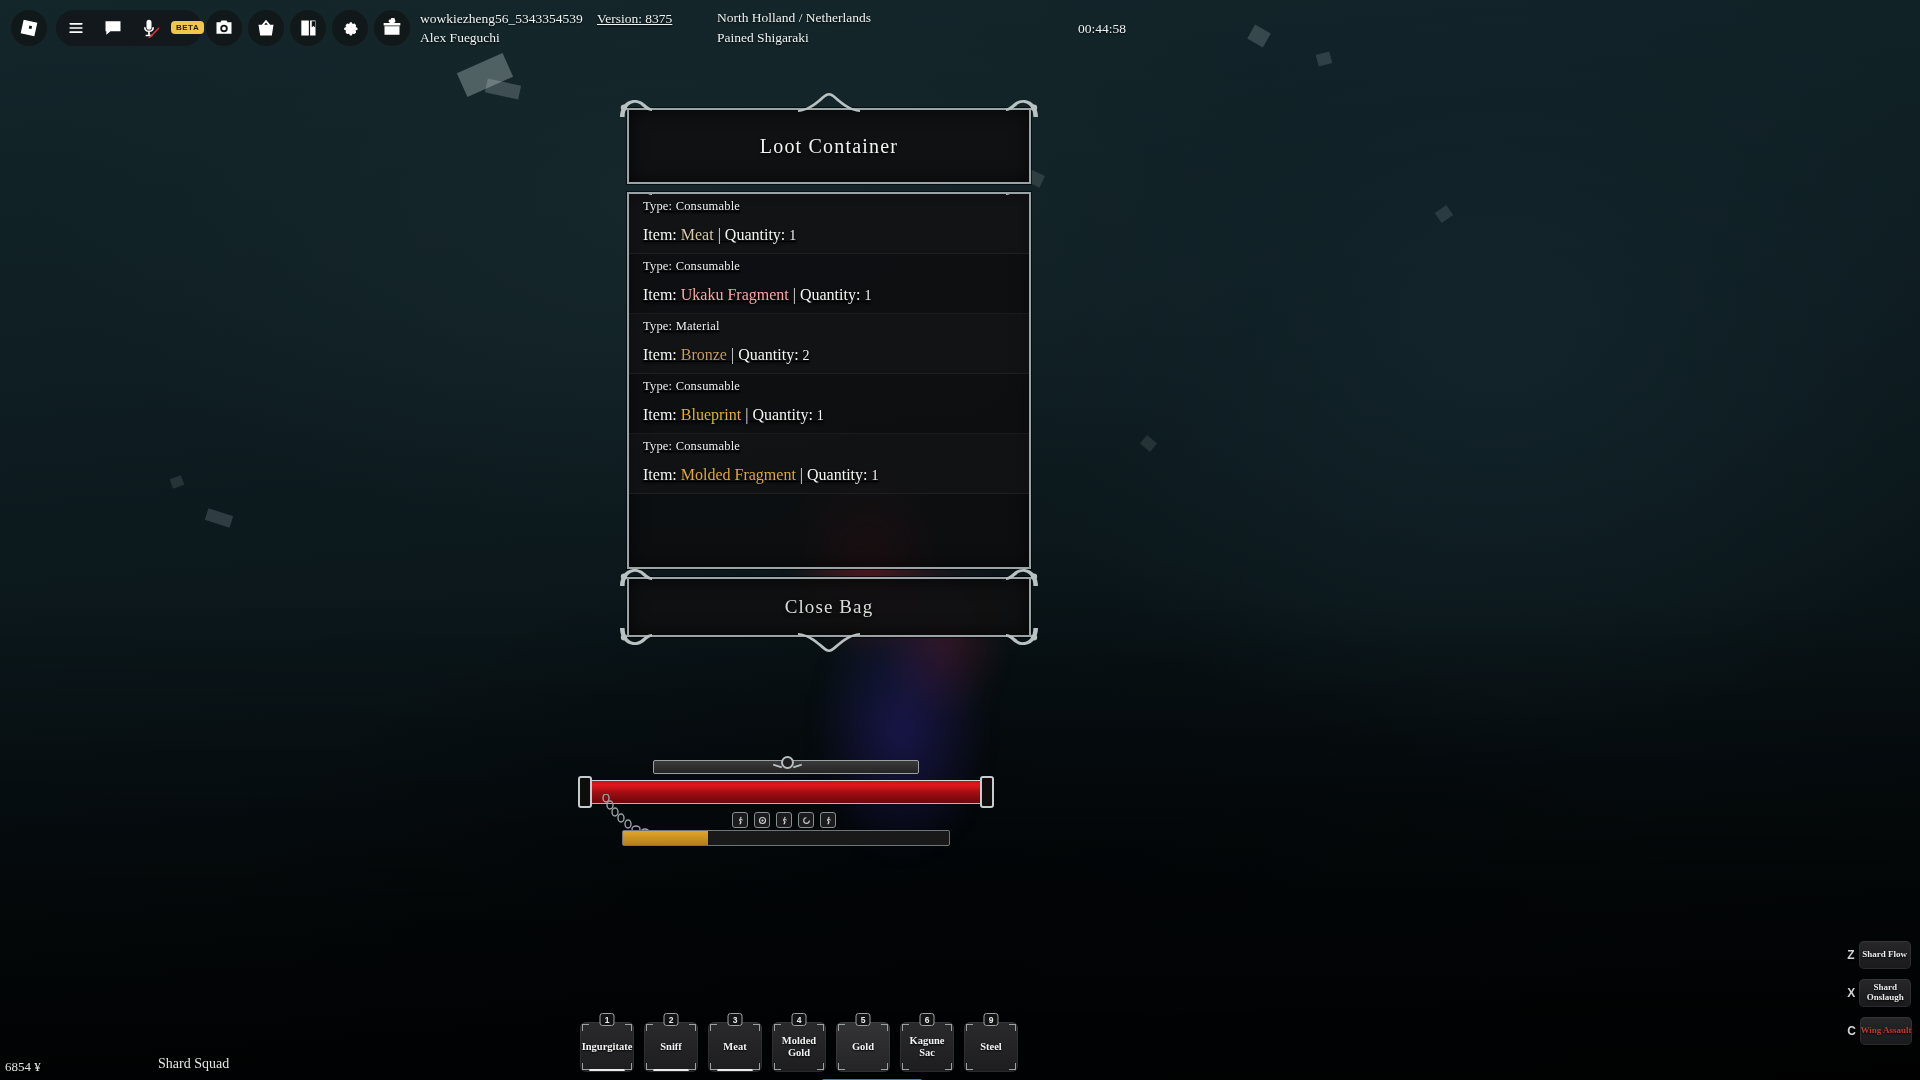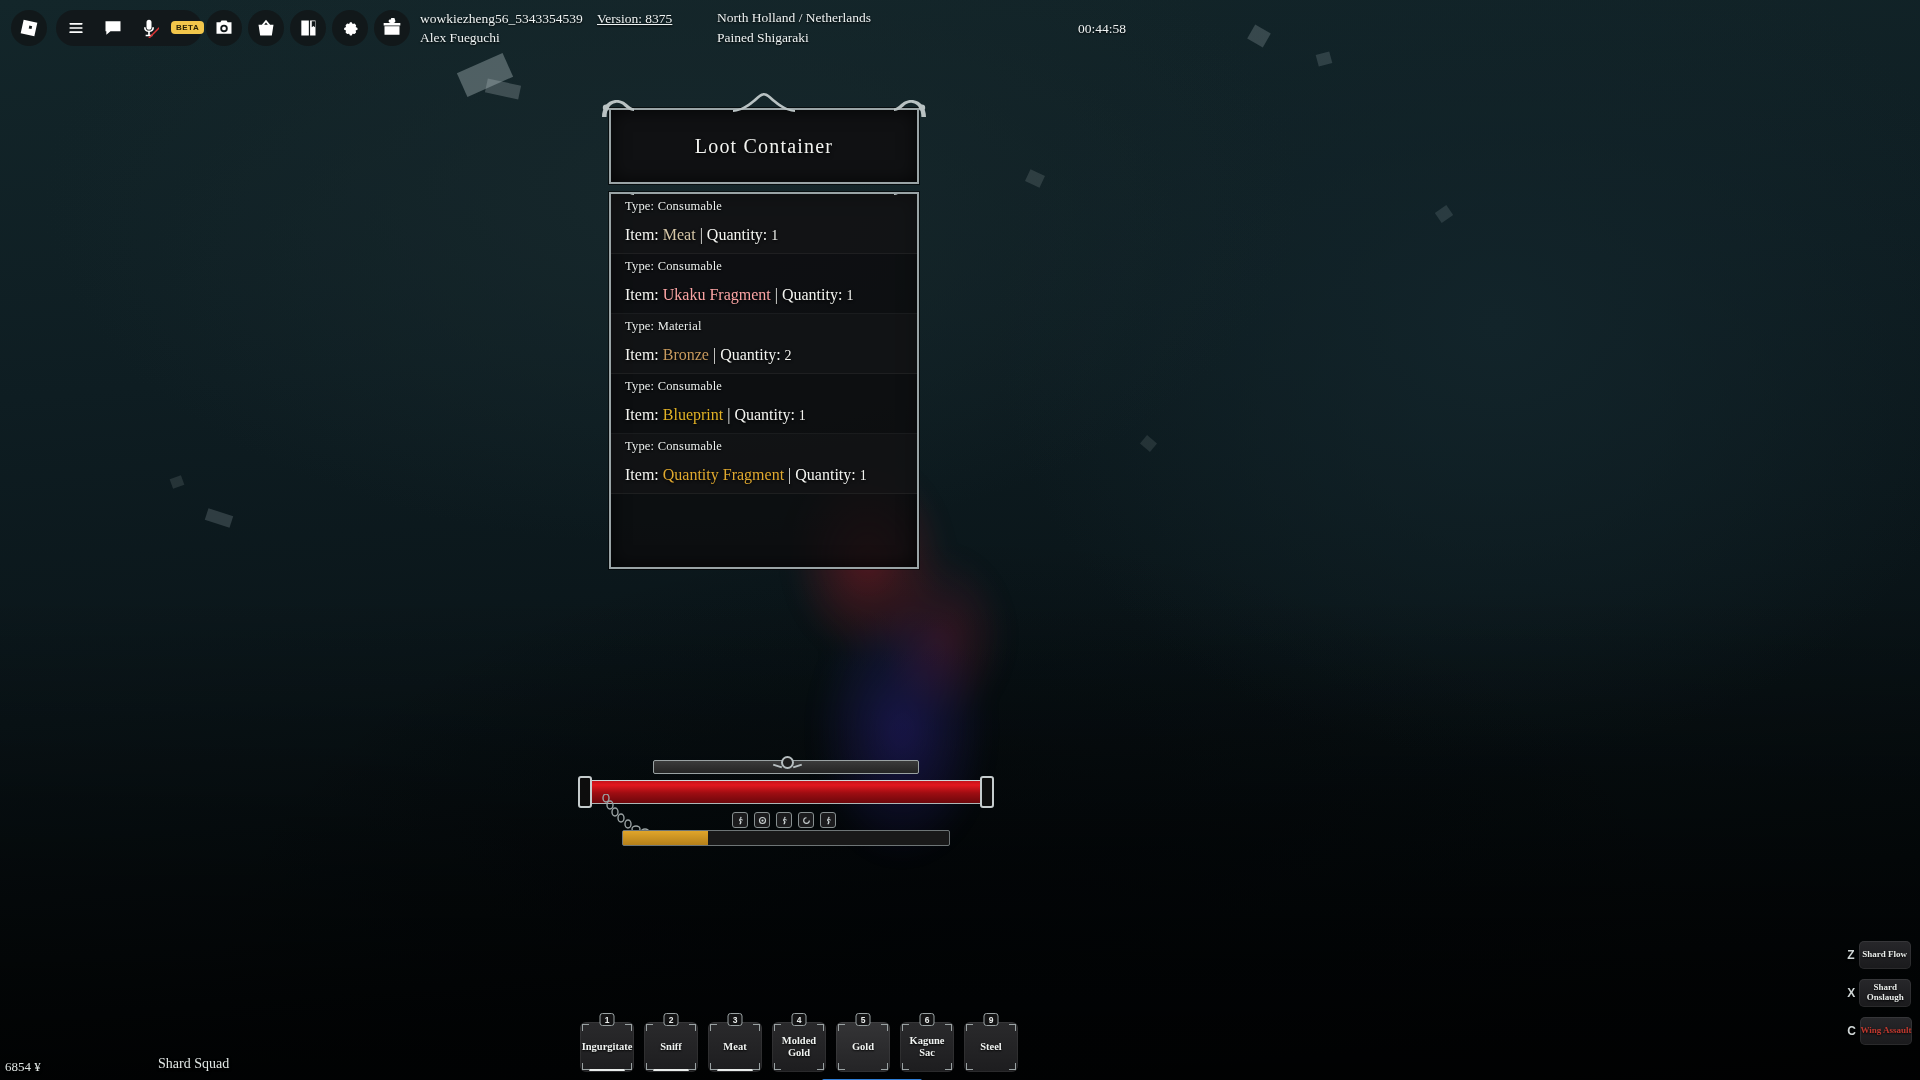--- a/index.html
+++ b/index.html
@@ -57,21 +57,21 @@
     font-family:"Liberation Sans",sans-serif;
   }
   .toptext{
     position:absolute; color:#eef3f3; font-size:13.5px;
     text-shadow:0 1px 2px rgba(0,0,0,.9);
     white-space:nowrap; font-family:"Liberation Serif",serif;
   }
 
   
   #dialog{
-    position:absolute; left:609px; top:108px; width:310px; height:540px;
+    position:absolute; left:627px; top:108px; width:404px; height:540px;
     z-index:30;
   }
   .frame{
     position:relative;
     border:2px solid #9aa4a6;
     background:rgba(16,16,17,.93);
     box-shadow:0 0 0 1px rgba(0,0,0,.6), inset 0 0 18px rgba(0,0,0,.75);
   }
   .corner{ position:absolute; width:34px; height:22px; pointer-events:none; }
   .corner svg{ width:100%; height:100%; }
@@ -88,20 +88,21 @@
 
   #titlebox{ height:76px; display:flex; align-items:center; justify-content:center; }
   #titlebox .t{
     color:#f2f3f0; font-size:20px; letter-spacing:1.2px;
     text-shadow:0 2px 4px rgba(0,0,0,.9);
   }
 
   #listbox{
     margin-top:8px; height:377px; overflow:hidden; position:relative;
     background:rgba(13,13,14,.80);
+    text-decoration:underline;
   }
   #list{ padding:0; }
   .row{
     padding:5px 14px 9px 14px;
     border-bottom:1px solid rgba(255,255,255,.055);
     background:rgba(22,22,24,.55);
   }
   .row:nth-child(even){ background:rgba(14,14,16,.42); }
   .row .type{
     color:#ecf0ee; font-size:12.5px; letter-spacing:.2px;
@@ -352,35 +353,63 @@
         <div class="row">
           <div class="type"><span>Type:</span> <span>Material</span></div>
           <div class="item"><span>Item:</span> <span class="nm" style="color:#c79a5e">Bronze</span> <span class="sep">|</span> <span>Quantity:</span> <span class="qv">2</span></div>
         </div>
         <div class="row">
           <div class="type"><span>Type:</span> <span>Consumable</span></div>
           <div class="item"><span>Item:</span> <span class="nm" style="color:#e2b226">Blueprint</span> <span class="sep">|</span> <span>Quantity:</span> <span class="qv">1</span></div>
         </div>
         <div class="row">
           <div class="type"><span>Type:</span> <span>Consumable</span></div>
-          <div class="item"><span>Item:</span> <span class="nm" style="color:#e0a92f">Quantity Fragment</span> <span class="sep">|</span> <span>Quantity:</span> <span class="qv">1</span></div>
+          <div class="item"><span>Item:</span> <span class="nm" style="color:#e0a92f">Molded Fragment</span> <span class="sep">|</span> <span>Quantity:</span> <span class="qv">1</span></div>
         </div>
       </div>
     <span class="corner c-tl">
       <svg viewBox="0 0 34 22">
           <path d="M2 20 C2 11 7 4 15 3 C21 2.4 25 5 28 8 C30 10 32 11 34 11.5 L34 14 C30 13.6 27 11.6 24.6 9.4 C22 7 19 5.4 15.6 6 C10 7 6.6 12 6.6 20z M6 7.5a3.2 3.2 0 1 1 0 6.4 3.2 3.2 0 0 1 0-6.4zm0 1.8a1.4 1.4 0 1 0 0 2.8 1.4 1.4 0 0 0 0-2.8z" fill="#b9c2c3"></path>
         </svg>
     </span>
     <span class="corner c-tr">
       <svg viewBox="0 0 34 22">
           <path d="M2 20 C2 11 7 4 15 3 C21 2.4 25 5 28 8 C30 10 32 11 34 11.5 L34 14 C30 13.6 27 11.6 24.6 9.4 C22 7 19 5.4 15.6 6 C10 7 6.6 12 6.6 20z M6 7.5a3.2 3.2 0 1 1 0 6.4 3.2 3.2 0 0 1 0-6.4zm0 1.8a1.4 1.4 0 1 0 0 2.8 1.4 1.4 0 0 0 0-2.8z" fill="#b9c2c3"></path>
         </svg>
     </span>
   </div>
 
+  <div class="frame" id="footer">
+    <span class="t">Close Bag</span>
+    <span class="corner c-tl">
+      <svg viewBox="0 0 34 22">
+          <path d="M2 20 C2 11 7 4 15 3 C21 2.4 25 5 28 8 C30 10 32 11 34 11.5 L34 14 C30 13.6 27 11.6 24.6 9.4 C22 7 19 5.4 15.6 6 C10 7 6.6 12 6.6 20z M6 7.5a3.2 3.2 0 1 1 0 6.4 3.2 3.2 0 0 1 0-6.4zm0 1.8a1.4 1.4 0 1 0 0 2.8 1.4 1.4 0 0 0 0-2.8z" fill="#b9c2c3"></path>
+        </svg>
+    </span>
+    <span class="corner c-tr">
+      <svg viewBox="0 0 34 22">
+          <path d="M2 20 C2 11 7 4 15 3 C21 2.4 25 5 28 8 C30 10 32 11 34 11.5 L34 14 C30 13.6 27 11.6 24.6 9.4 C22 7 19 5.4 15.6 6 C10 7 6.6 12 6.6 20z M6 7.5a3.2 3.2 0 1 1 0 6.4 3.2 3.2 0 0 1 0-6.4zm0 1.8a1.4 1.4 0 1 0 0 2.8 1.4 1.4 0 0 0 0-2.8z" fill="#b9c2c3"></path>
+        </svg>
+    </span>
+    <span class="corner c-bl">
+      <svg viewBox="0 0 34 22">
+          <path d="M2 20 C2 11 7 4 15 3 C21 2.4 25 5 28 8 C30 10 32 11 34 11.5 L34 14 C30 13.6 27 11.6 24.6 9.4 C22 7 19 5.4 15.6 6 C10 7 6.6 12 6.6 20z M6 7.5a3.2 3.2 0 1 1 0 6.4 3.2 3.2 0 0 1 0-6.4zm0 1.8a1.4 1.4 0 1 0 0 2.8 1.4 1.4 0 0 0 0-2.8z" fill="#b9c2c3"></path>
+        </svg>
+    </span>
+    <span class="corner c-br">
+      <svg viewBox="0 0 34 22">
+          <path d="M2 20 C2 11 7 4 15 3 C21 2.4 25 5 28 8 C30 10 32 11 34 11.5 L34 14 C30 13.6 27 11.6 24.6 9.4 C22 7 19 5.4 15.6 6 C10 7 6.6 12 6.6 20z M6 7.5a3.2 3.2 0 1 1 0 6.4 3.2 3.2 0 0 1 0-6.4zm0 1.8a1.4 1.4 0 1 0 0 2.8 1.4 1.4 0 0 0 0-2.8z" fill="#b9c2c3"></path>
+        </svg>
+    </span>
+    <span class="peak peak-bot">
+      <svg viewBox="0 0 62 20">
+          <path d="M0 18 C8 17 14 13 20 8 C24 4.5 27.5 1 31 1 C34.5 1 38 4.5 42 8 C48 13 54 17 62 18 L62 20 C52 19 45 14 39 9 C35.5 6 33 3.6 31 3.6 C29 3.6 26.5 6 23 9 C17 14 10 19 0 20z" fill="#b9c2c3"></path>
+        </svg>
+    </span>
+  </div>
 </div>
 
 <div id="hud">
 
   <div id="stambar"></div>
   <div id="stamknob"></div>
 
   <div id="hpwrap">
     <div id="hpfill"></div>
     <div class="cap l"></div>

